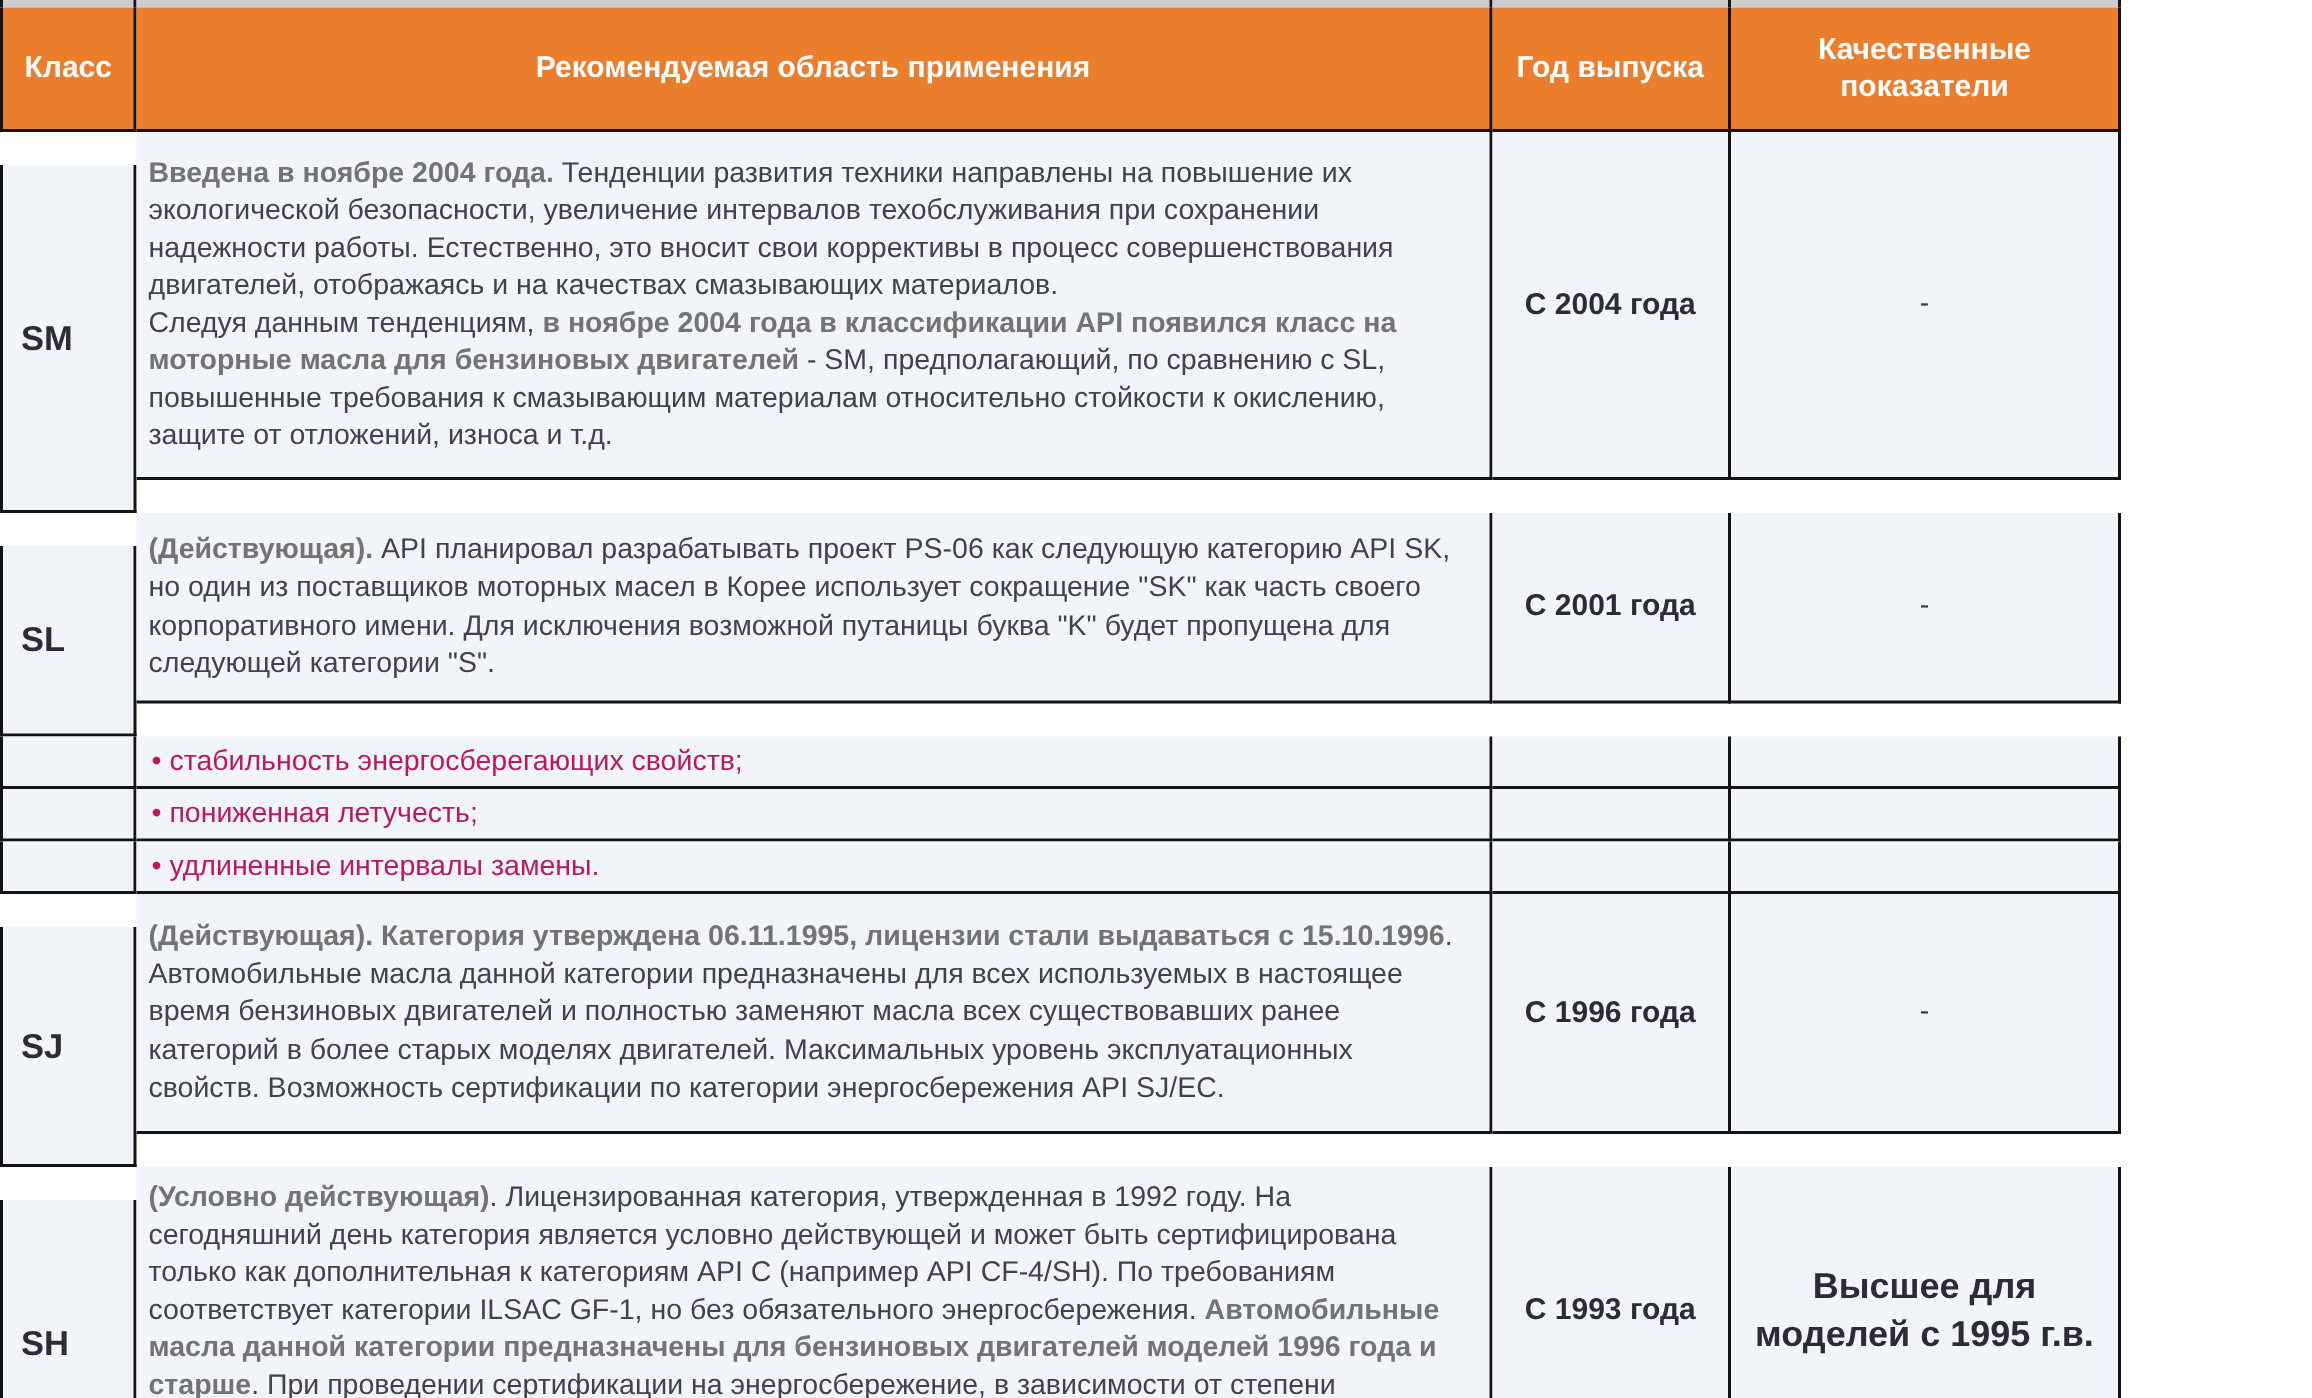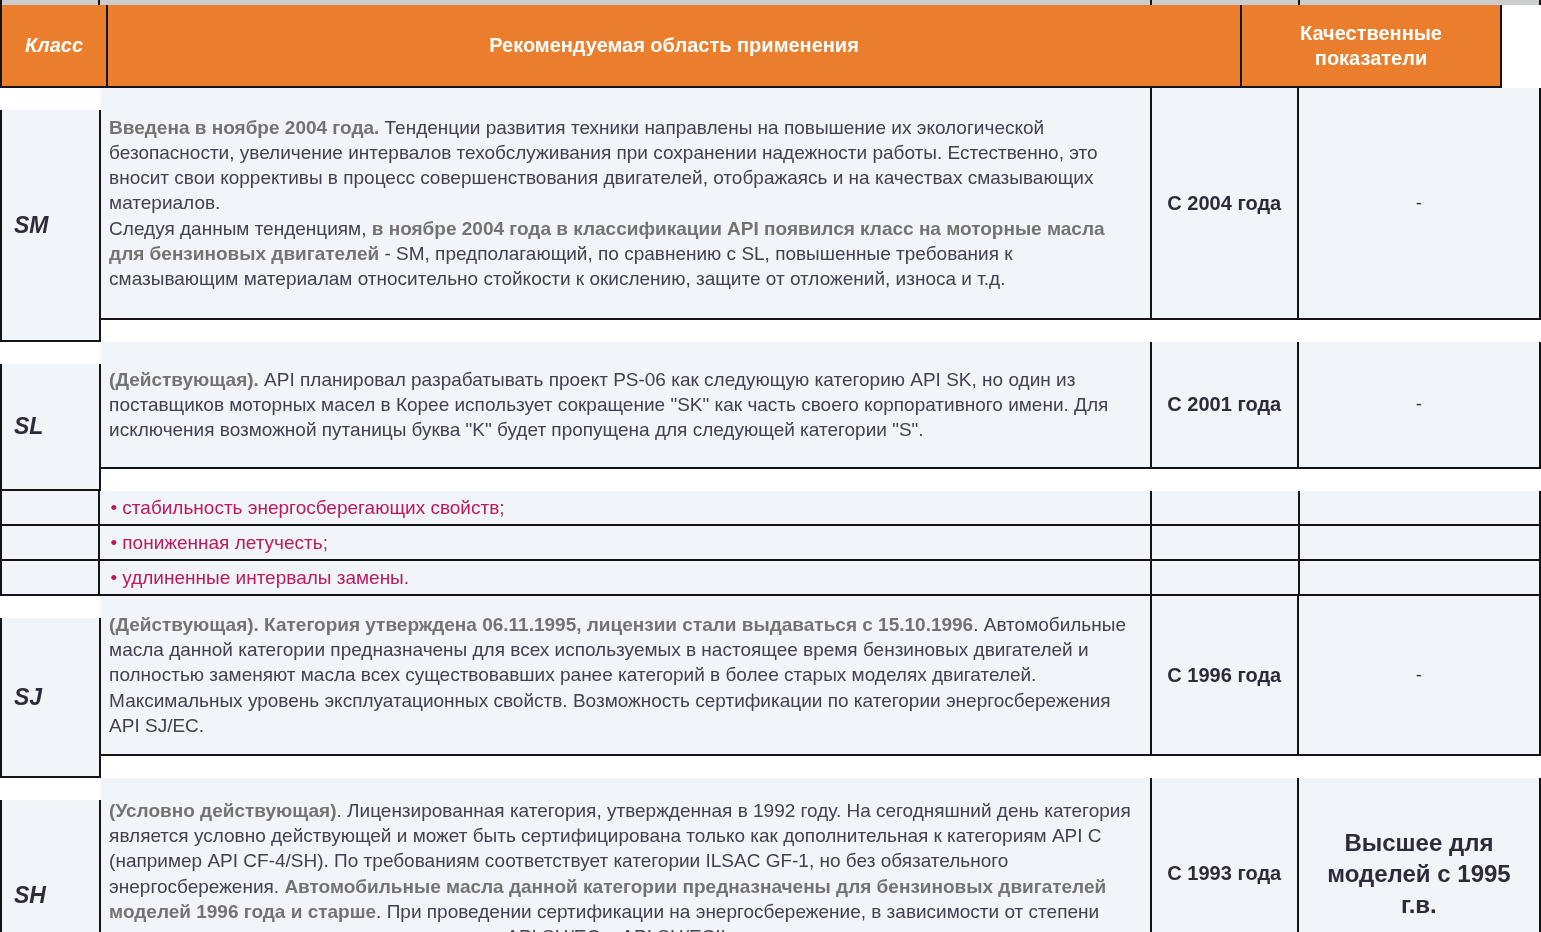--- a/index.html
+++ b/index.html
@@ -11,22 +11,22 @@
   .t-row{display:flex;width:1541px;}
   .cell{
     box-sizing:border-box;
     border-right:2px solid #141414;
     border-bottom:2px solid #141414;
     background:#f1f4f8;
     display:flex;
     overflow:hidden;
   }
   .cell.first{border-left:2px solid #141414;}
-  .col1{width:108px;font-style:italic;}
-  .col2{width:1134px;}
+  .col1{width:91px;}
+  .col2{width:904px;}
   .col3{width:159px;}
   .col4{width:260px;}
   
   .sliver .cell{background:#cbcecd;border-bottom:none;height:5px;}
   
   .header-row .cell{
     background:#ea7e2c;height:83px;
     align-items:center;justify-content:center;
     color:#ffffff;font-weight:bold;font-size:20px;text-align:center;
     line-height:1.25;
@@ -76,20 +76,21 @@
   <div class="t-row sliver">
     <div class="cell col1 first"></div>
     <div class="cell col2"></div>
     <div class="cell col3"></div>
     <div class="cell col4"></div>
   </div>
 
   <div class="t-row header-row">
     <div class="cell col1 first">Класс</div>
     <div class="cell col2">Рекомендуемая область применения</div>
+    <div class="cell col3">Год выпуска</div>
     <div class="cell col4">Качественные показатели</div>
   </div>
 
   <div class="t-row h232">
     <div class="cell col1 first class-cell">SM</div>
     <div class="cell col2 app-cell">
         <span class="rich"><b>Введена в ноябре 2004 года. </b><span>Тенденции развития техники направлены на повышение их экологической безопасности, увеличение интервалов техобслуживания при сохранении надежности работы. Естественно, это вносит свои коррективы в процесс совершенствования двигателей, отображаясь и на качествах смазывающих материалов.</span><br><span>Следуя данным тенденциям, </span><b>в ноябре 2004 года в классификации API появился класс на моторные масла для бензиновых двигателей</b><span> - SM, предполагающий, по сравнению с SL, повышенные требования к смазывающим материалам относительно стойкости к окислению, защите от отложений, износа и т.д.</span></span>
       </div>
     <div class="cell col3 year-cell">С 2004 года</div>
     <div class="cell col4 quality-cell">-</div>

